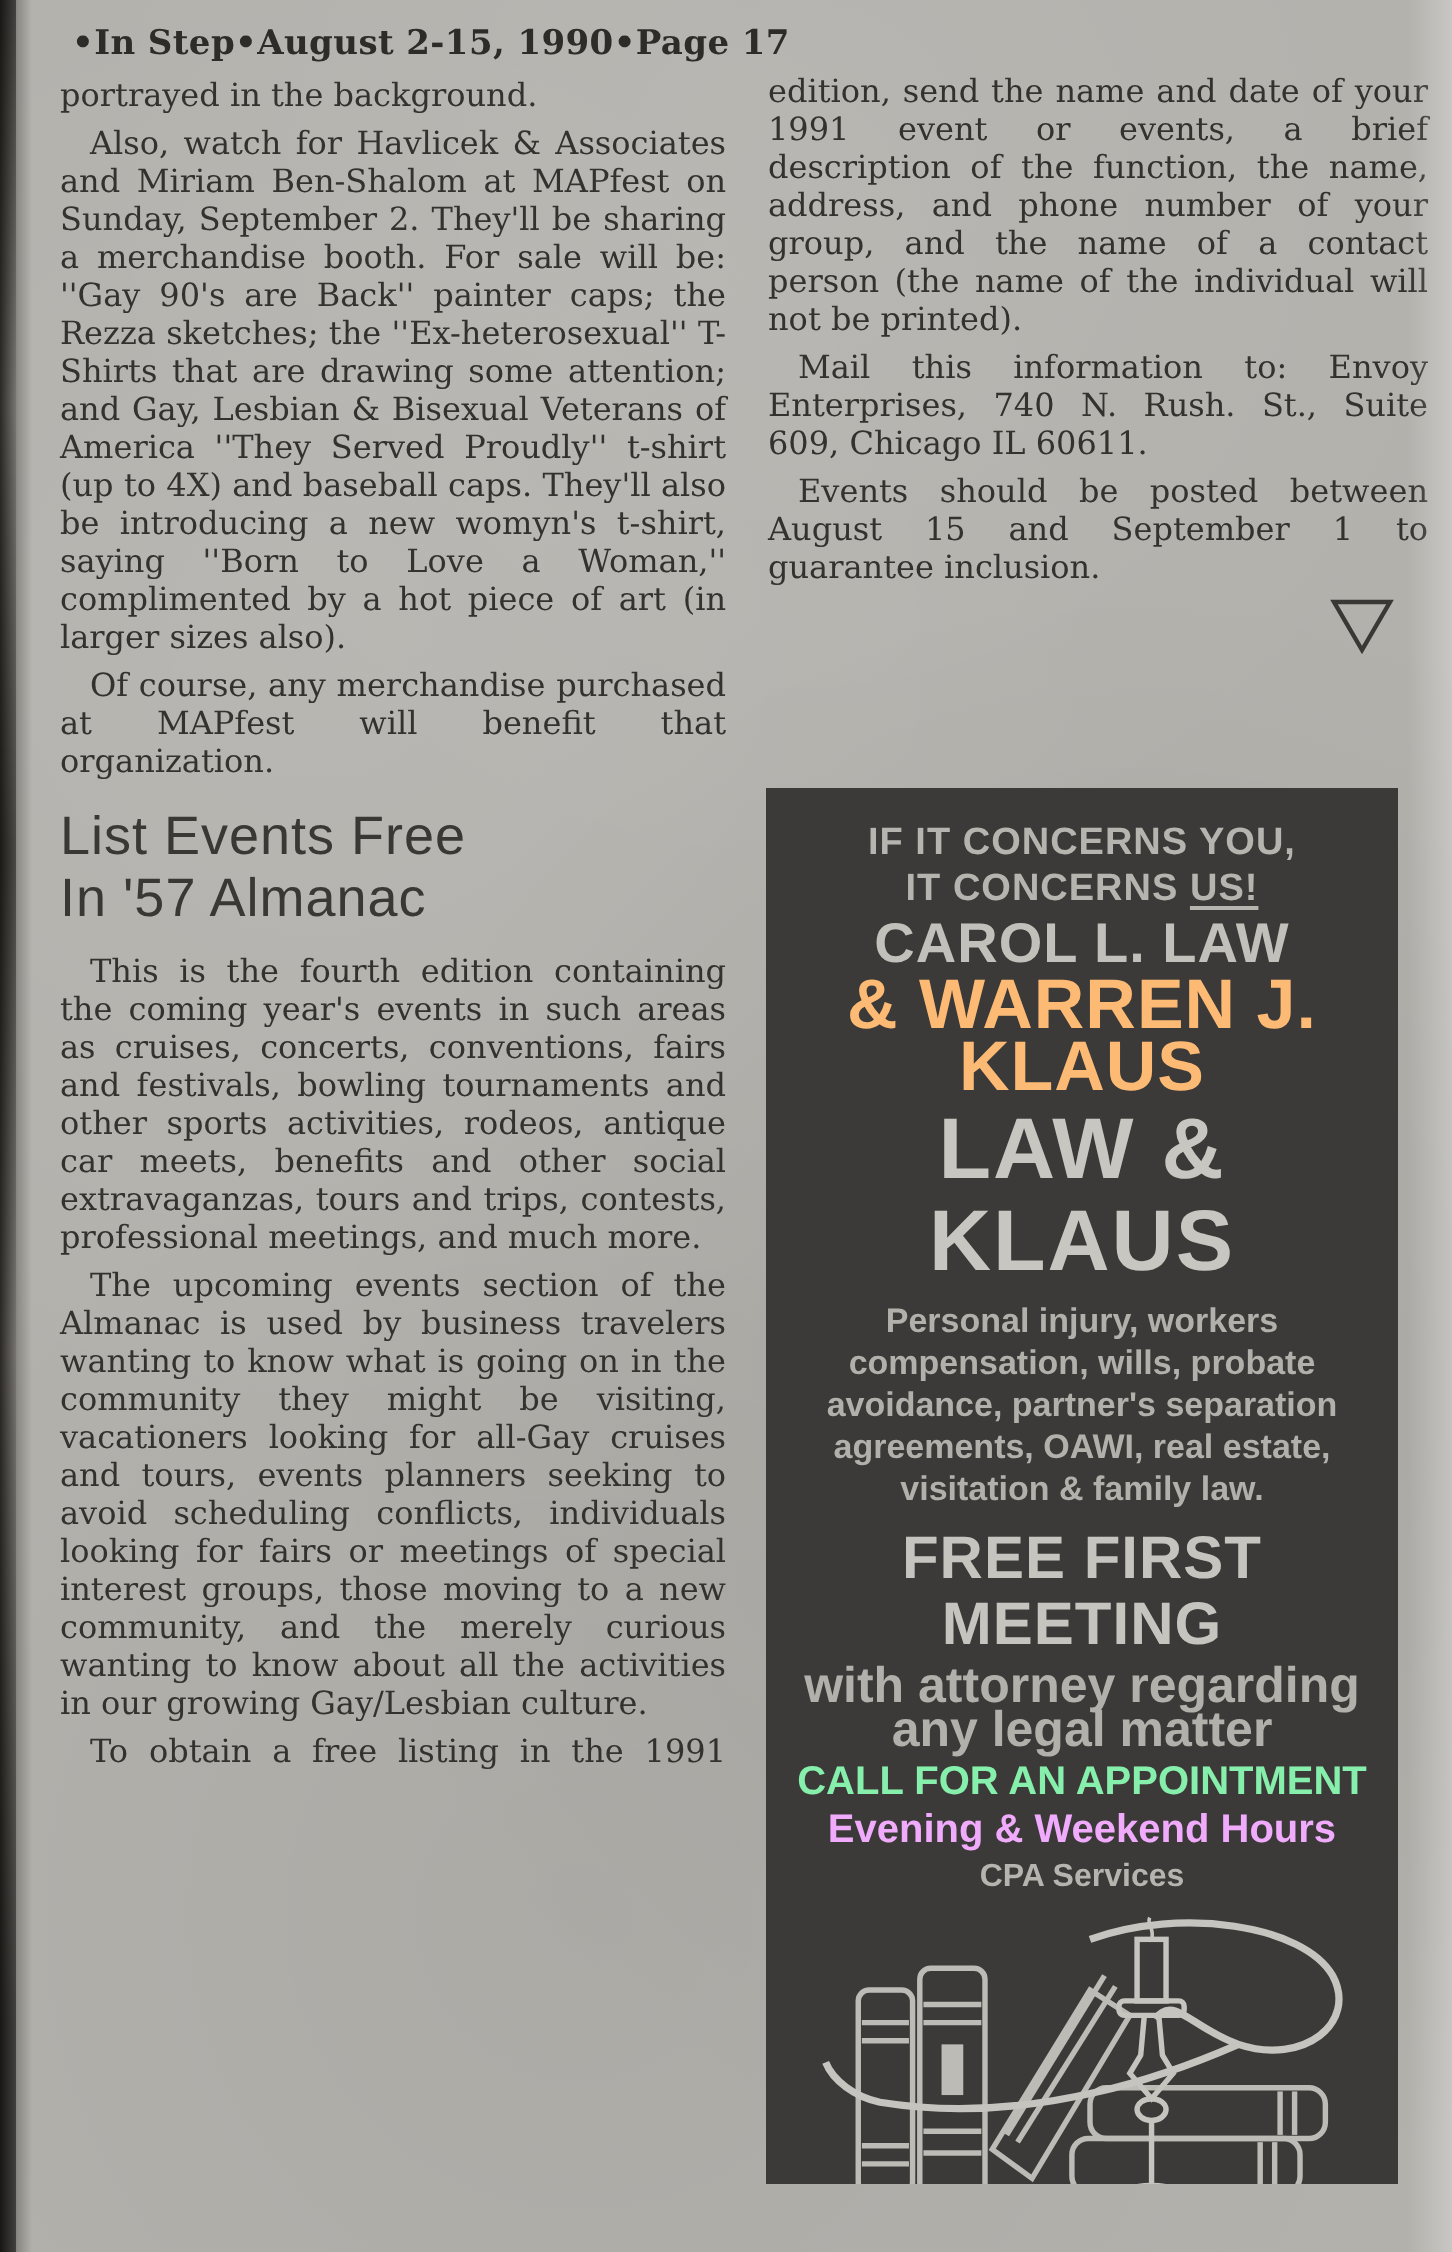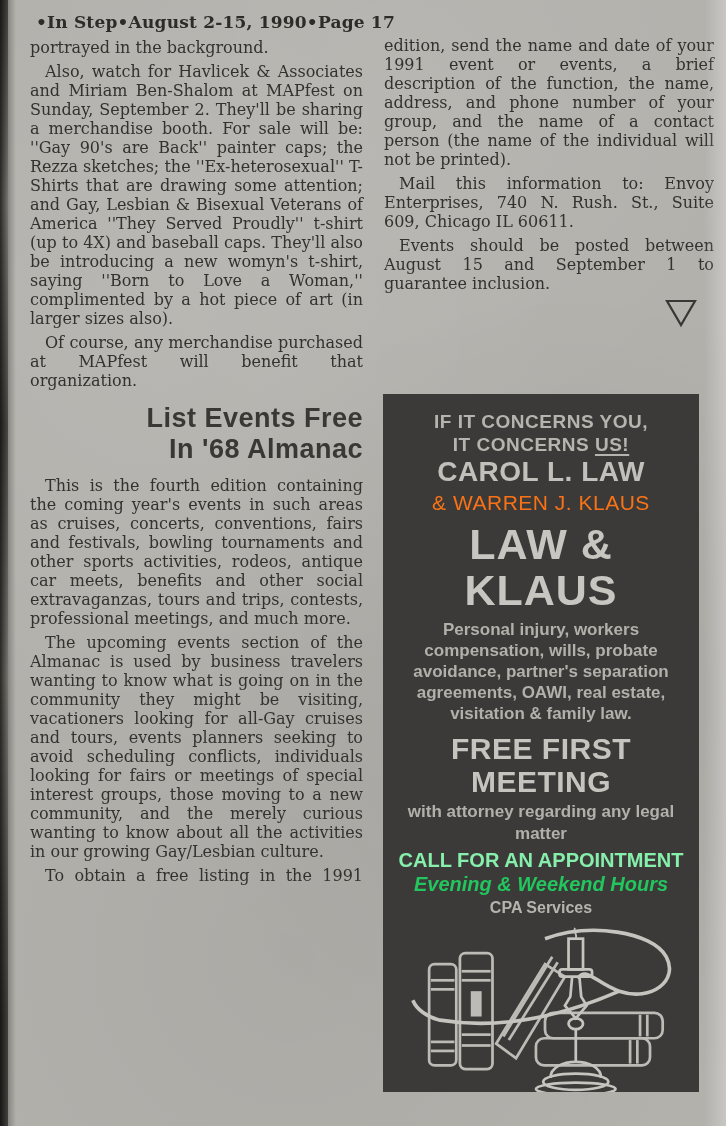--- a/index.html
+++ b/index.html
@@ -30,65 +30,65 @@
     position:absolute;left:36px;top:12px;
     font-weight:bold;font-size:17px;letter-spacing:0.2px;color:#2e2c28;
   }
   .col{position:absolute;text-align:justify;font-size:16px;line-height:19px;}
   .col-left{left:30px;top:38px;width:333px;}
   .col-right{left:384px;top:36px;width:330px;}
   .col p{margin:0 0 5px 0;}
   .col p.ind{text-indent:15px;}
   .col p.jlast{text-align-last:justify;}
   .headline{
-    font-family:"Liberation Sans", sans-serif;font-weight:bold;
+    font-family:"Liberation Sans", sans-serif;font-weight:normal;
     font-size:27px;line-height:31px;color:#3a3834;letter-spacing:0.5px;
-    margin:13px 0 11px 0;text-align:right;
+    margin:13px 0 11px 0;text-align:left;
   }
   .bold-inline{font-weight:bold;}
   .eoa-triangle{display:block;margin:2px 16px 0 auto;}
   .ad-box{
     position:absolute;left:383px;top:394px;width:316px;height:698px;
     background:#3c3a38;z-index:6;overflow:hidden;
     font-family:"Liberation Sans", sans-serif;color:#b2b0ab;
     text-align:center;padding:16px 12px;box-sizing:border-box;
   }
   .ad-tagline{font-weight:bold;font-size:19px;line-height:23px;color:#b6b4af;letter-spacing:0.5px;}
   .ad-tagline .us-underline{text-decoration:underline;text-underline-offset:3px;text-decoration-thickness:2px;}
   .ad-phone{font-weight:bold;font-size:29px;line-height:34px;margin-top:6px;color:#c2c0bb;letter-spacing:1px;}
   .ad-attorneys{font-weight:bold;font-size:35px;line-height:38px;margin-top:6px;color:#c6c4bf;letter-spacing:1px;}
   .ad-name1{font-weight:bold;font-size:28px;line-height:31px;color:#c2c0bb;letter-spacing:0.5px;}
-  .ad-name2{font-weight:normal;font-size:21px;line-height:31px;color:#f97316;letter-spacing:0.5px;}
+  .ad-name2{font-weight:bold;font-size:35px;line-height:31px;color:#fdba74;letter-spacing:0.5px;}
   .ad-firm{font-weight:bold;font-size:43px;line-height:46px;margin-top:3px;color:#c8c6c1;letter-spacing:1px;}
   .ad-services{font-weight:bold;font-size:17px;line-height:21px;margin-top:6px;color:#b2b0ab;}
   .ad-offer{font-weight:bold;font-size:30px;line-height:33px;margin-top:8px;color:#c6c4bf;letter-spacing:0.5px;}
-  .ad-offer-detail{font-weight:bold;font-size:17px;line-height:22px;margin-top:3px;color:#b2b0ab;}
+  .ad-offer-detail{font-weight:bold;font-size:25px;line-height:22px;margin-top:3px;color:#b2b0ab;}
   .ad-cta{font-weight:bold;font-size:20px;line-height:23px;margin-top:4px;color:#86efac;}
-  .ad-hours{font-weight:bold;font-size:20px;line-height:24px;color:#22c55e;font-style:italic;}
+  .ad-hours{font-weight:bold;font-size:20px;line-height:24px;color:#f0abfc;}
   .ad-cpa{font-weight:bold;font-size:16px;line-height:24px;color:#b6b4af;}
   .ad-illustration{display:block;margin:6px auto 0 auto;}
 </style>
 </head>
 <body>
 
 <div>
 
   <div class="scan-edge-left"></div>
   <div class="paper-edge-right"></div>
 
   <div class="masthead">•In Step•August 2-15, 1990•Page 17</div>
 
   <div class="col col-left">
     <p>portrayed in the background.</p>
     <p class="ind">Also, watch for Havlicek &amp; Associates and Miriam Ben-Shalom at MAPfest on Sunday, September 2. They'll be sharing a merchandise booth. For sale will be: ''Gay 90's are Back'' painter caps; the Rezza sketches; the ''Ex-heterosexual'' T-Shirts that are drawing some attention; and Gay, Lesbian &amp; Bisexual Veterans of America ''They Served Proudly'' t-shirt (up to 4X) and baseball caps. They'll also be introducing a new womyn's t-shirt, saying ''Born to Love a Woman,'' complimented by a hot piece of art (in larger sizes also).</p>
     <p class="ind">Of course, any merchandise purchased at MAPfest will benefit that organization.</p>
 
     <div class="headline">
       <span>List Events Free</span><br>
-      <span>In '68 Almanac</span>
+      <span>In '57 Almanac</span>
     </div>
 
     <p class="ind">This is the fourth edition containing the coming year's events in such areas as cruises, concerts, conventions, fairs and festivals, bowling tournaments and other sports activities, rodeos, antique car meets, benefits and other social extravaganzas, tours and trips, contests, professional meetings, and much more.</p>
     <p class="ind">The upcoming events section of the Almanac is used by business travelers wanting to know what is going on in the community they might be visiting, vacationers looking for all-Gay cruises and tours, events planners seeking to avoid scheduling conflicts, individuals looking for fairs or meetings of special interest groups, those moving to a new community, and the merely curious wanting to know about all the activities in our growing Gay/Lesbian culture.</p>
     <p class="ind jlast">To obtain a free listing in the 1991</p>
   </div>
 
   <div class="col col-right">
     <p>edition, send the name and date of your 1991 event or events, a brief description of the function, the name, address, and phone number of your group, and the name of a contact person (the name of the individual will not be printed).</p>
     <p class="ind">Mail this information to: Envoy Enterprises, 740 N. Rush. St., Suite 609, Chicago IL 60611.</p>

